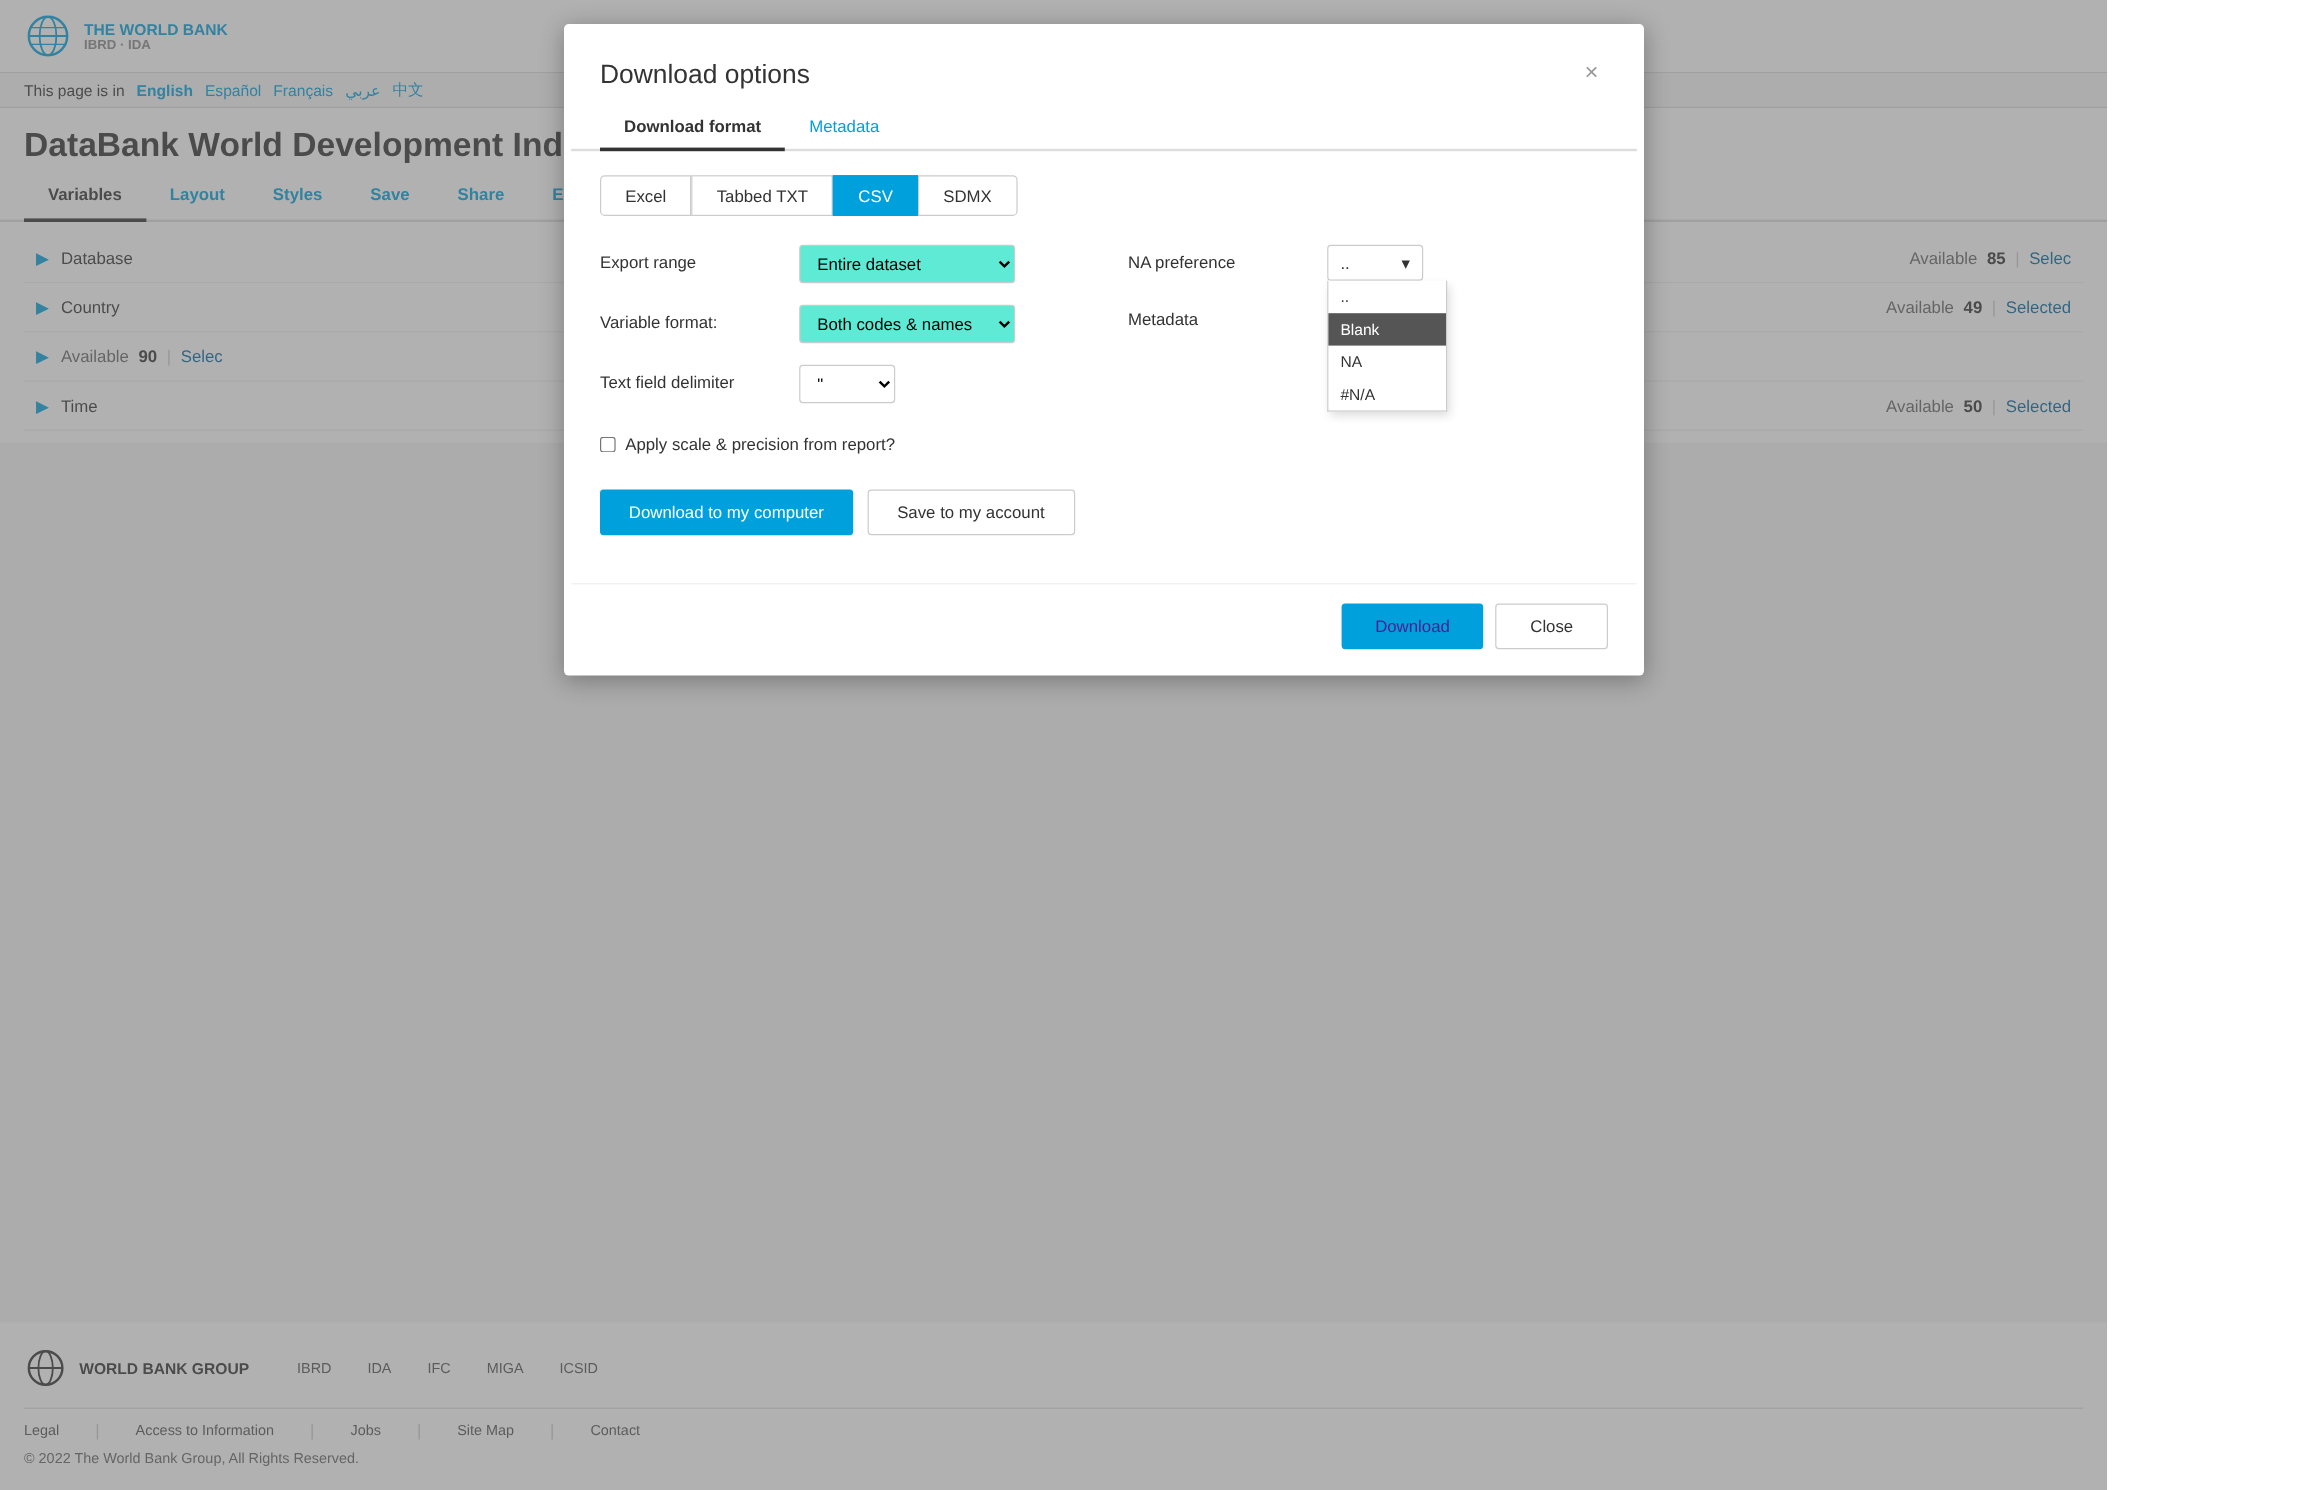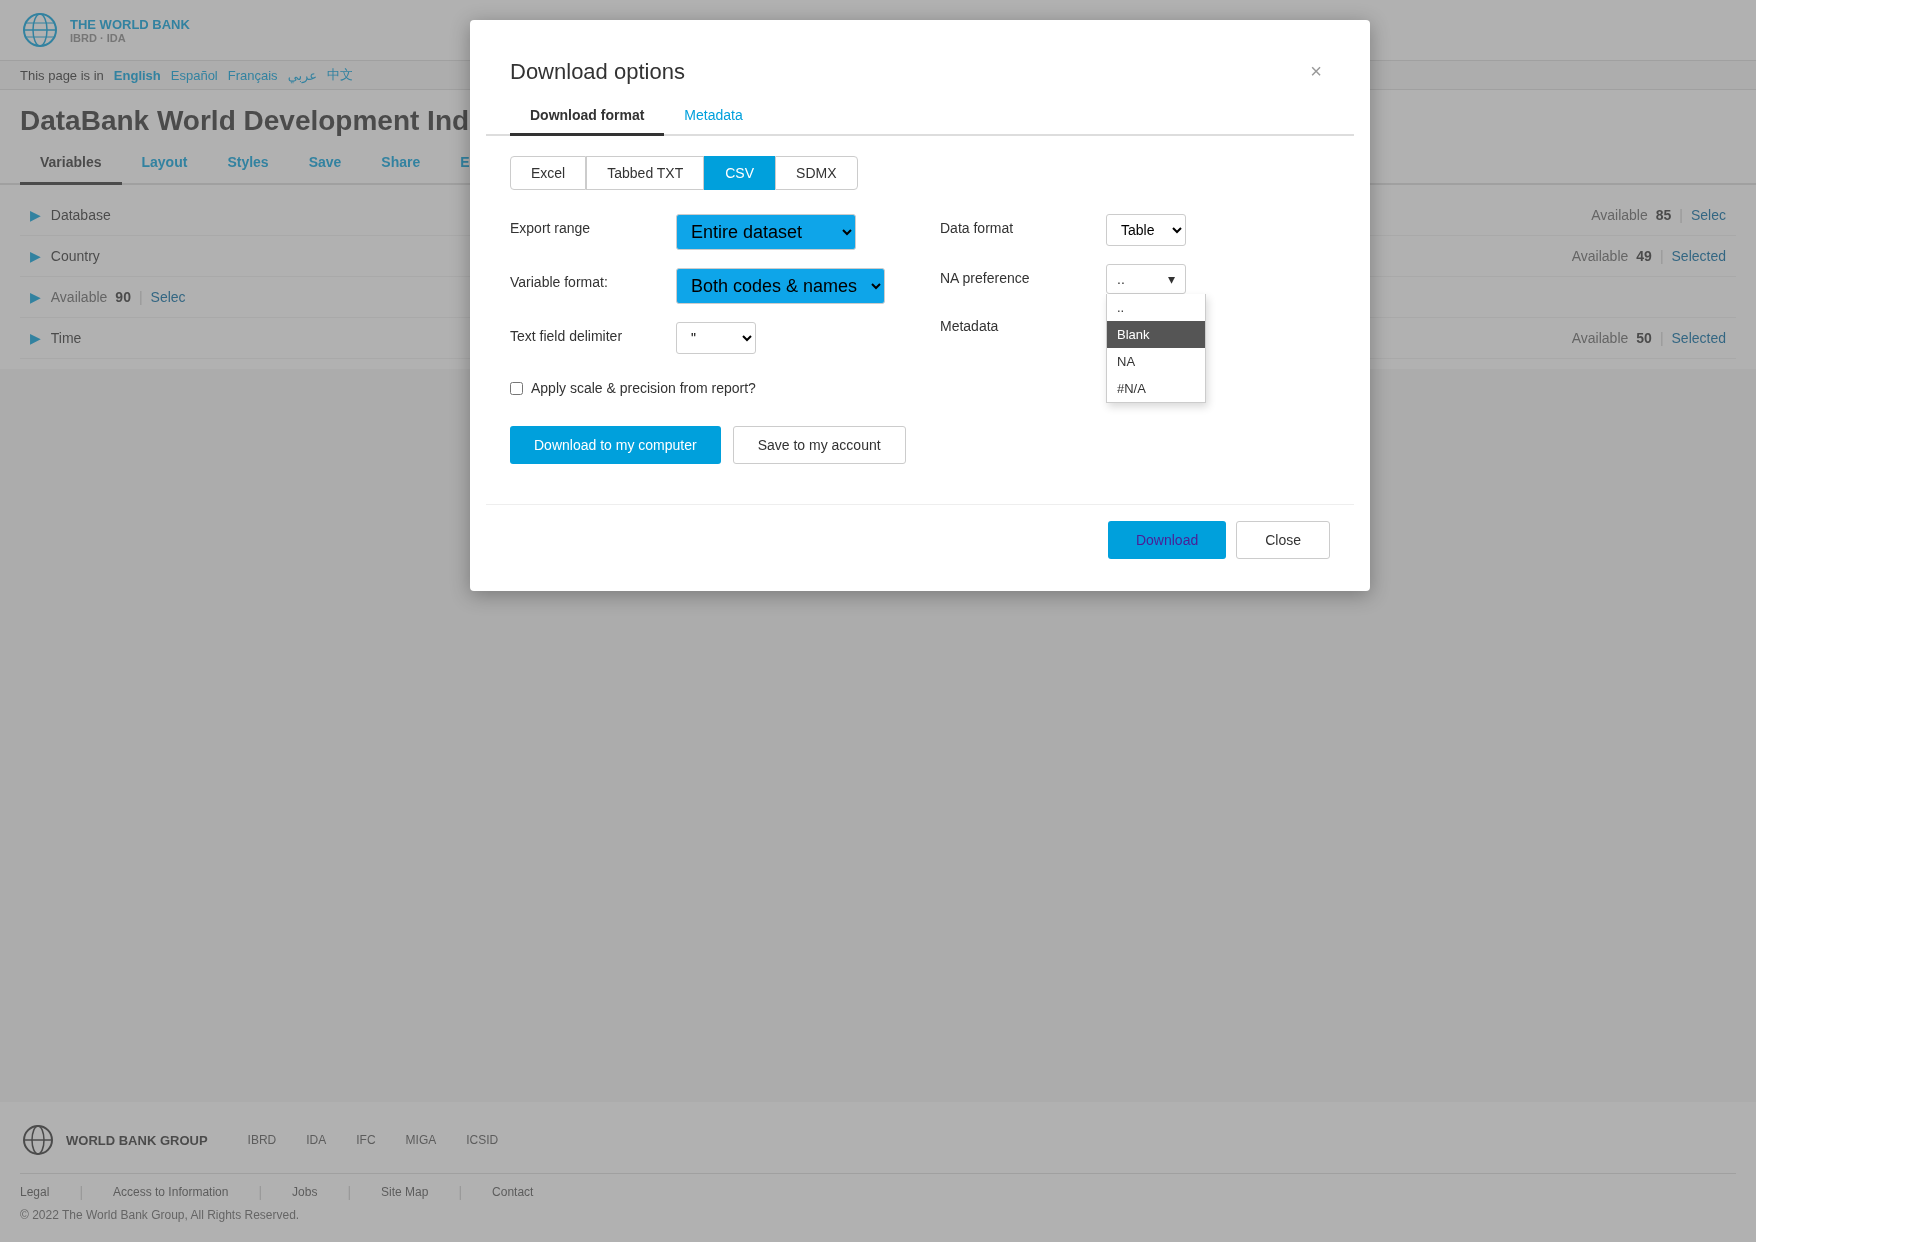--- a/index.html
+++ b/index.html
@@ -215,21 +215,21 @@
     
     .modal {
       position: absolute;
       top: 20px;
       left: 470px;
       width: 900px;
       background: #fff;
       border-radius: 4px;
       box-shadow: 0 4px 20px rgba(0,0,0,0.3);
       z-index: 20;
-      padding: 16px;
+      padding: 6px;
     }
 
     .modal-header {
       padding: 20px 24px 10px;
       display: flex;
       justify-content: space-between;
       align-items: center;
     }
 
     .modal-title {
@@ -335,22 +335,22 @@
     }
 
     .option-control {
       flex: 1;
     }
 
     .option-select {
       padding: 6px 10px;
       border: 1px solid #ccc;
       border-radius: 3px;
-      font-size: 18px;
-      background: #0ea5e9;
+      font-size: 14px;
+      background: #5eead4;
       cursor: pointer;
       min-width: 180px;
       appearance: auto;
     }
 
     .option-select-small {
       padding: 6px 10px;
       border: 1px solid #ccc;
       border-radius: 3px;
       font-size: 14px;
@@ -607,29 +607,20 @@
             </div>
           </div>
 
           <div class="checkbox-row">
             <input type="checkbox" id="apply-scale" style="">
             <label for="apply-scale">Apply scale &amp; precision from report?</label>
           </div>
         </div>
 
         <div class="option-group">
-          <div class="option-row">
-            <span class="option-label">Data format</span>
-            <div class="option-control">
-              <select class="option-select-small">
-                <option>Table</option>
-                <option>List</option>
-              </select>
-            </div>
-          </div>
 
           <div class="option-row">
             <span class="option-label">NA preference</span>
             <div class="option-control">
               
               <div class="na-dropdown-open">
                 <div class="na-dropdown-trigger">
                   <span>..</span>
                   <span>▾</span>
                 </div>

